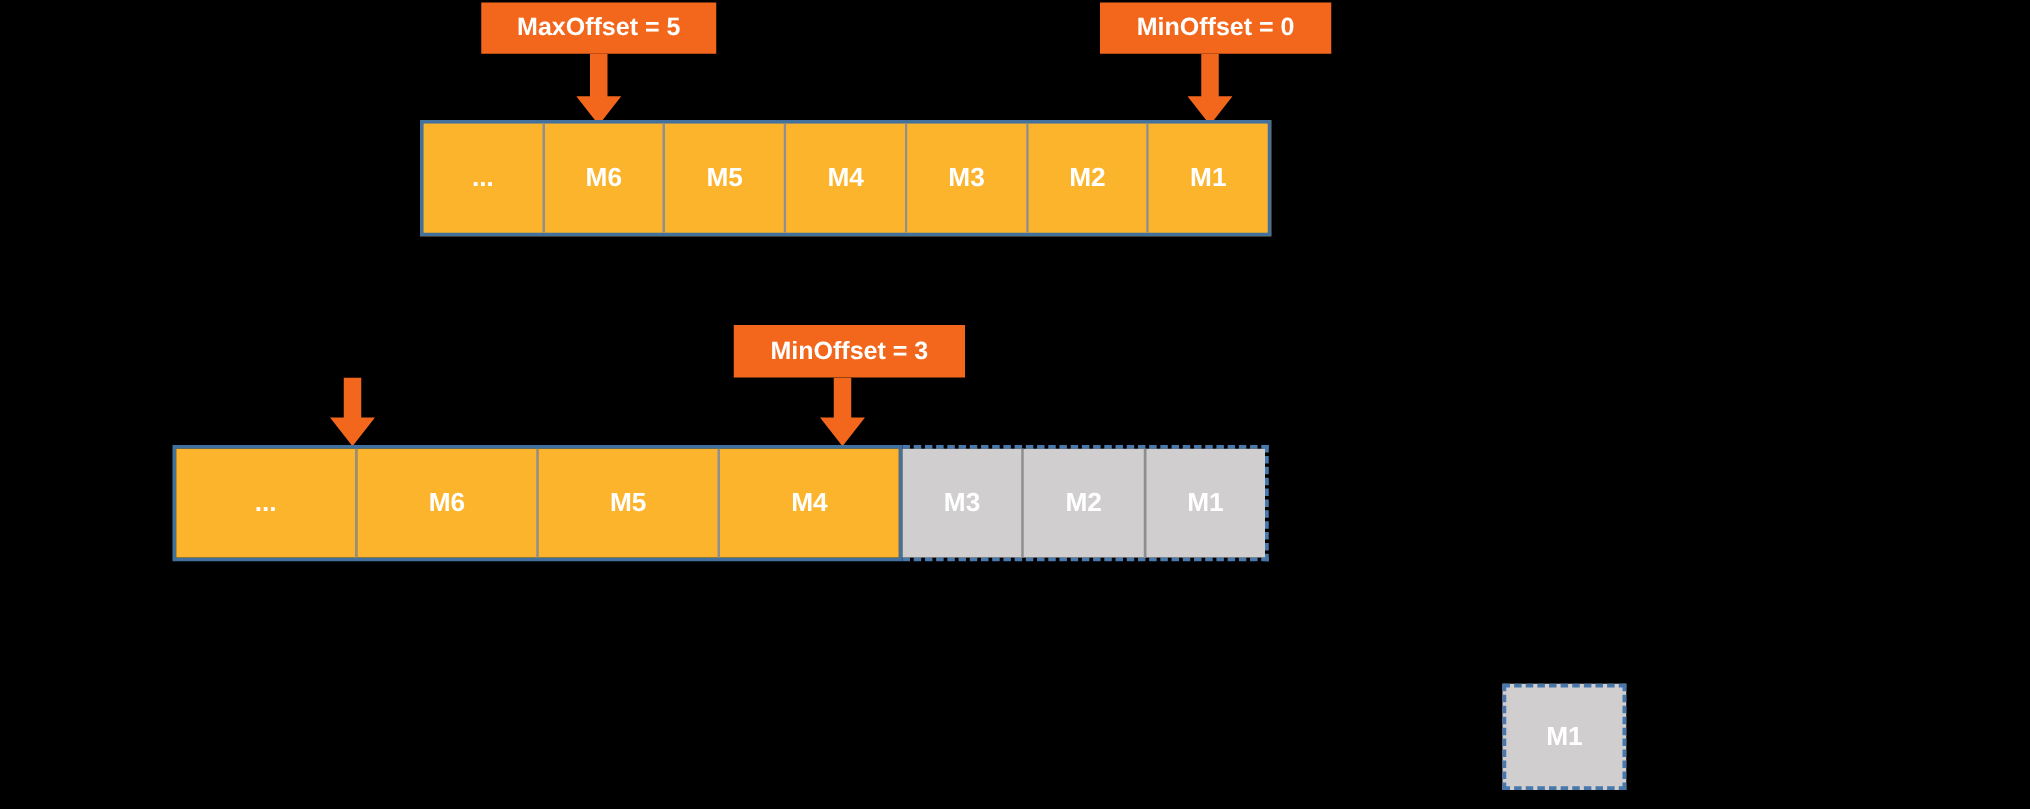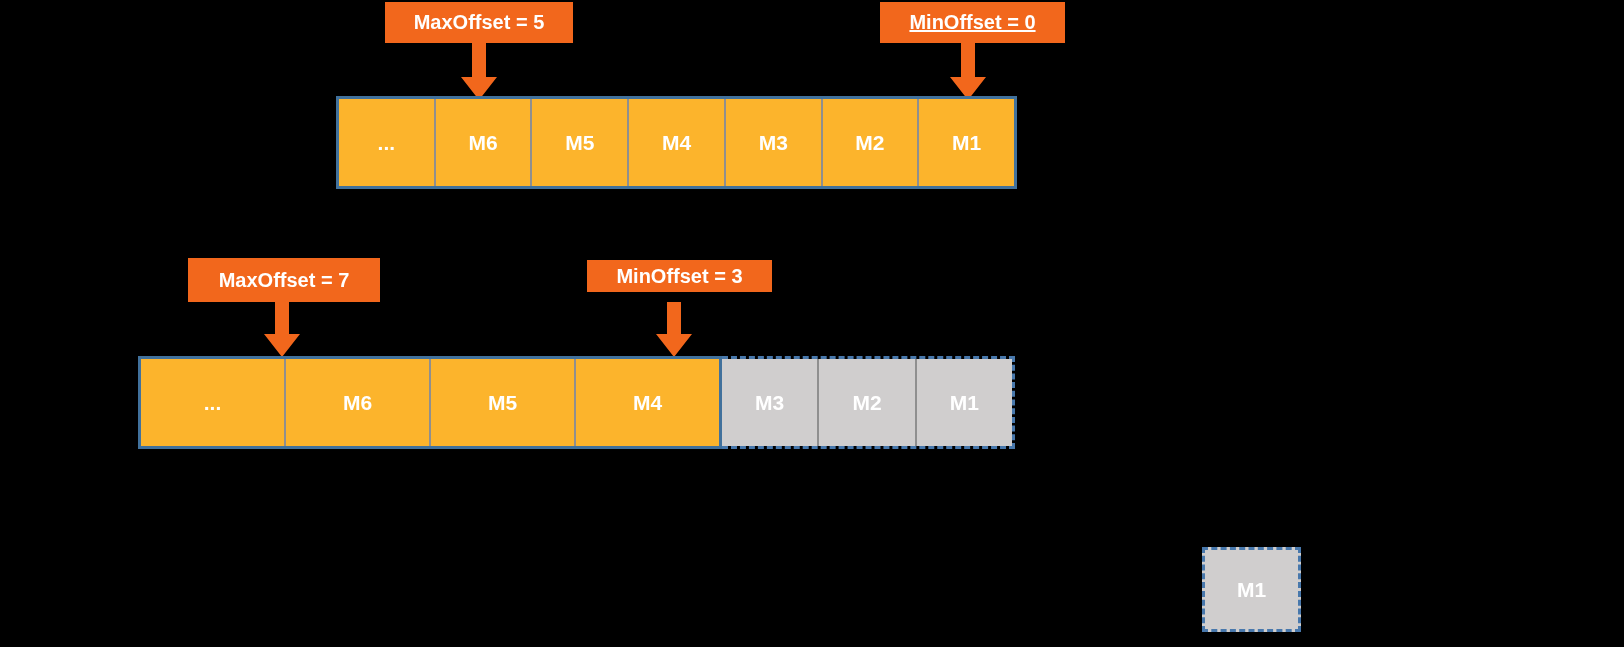--- a/index.html
+++ b/index.html
@@ -53,23 +53,23 @@
     color: #FFFFFF;
     font-size: 20px;
     font-weight: bold;
     display: flex;
     align-items: center;
     justify-content: center;
     box-sizing: border-box;
     white-space: nowrap;
   }
   #callout-max-q1 { left: 385px; top: 2px;   width: 188px; height: 41px; }
-  #callout-min-q1 { left: 880px; top: 2px;   width: 185px; height: 41px; text-decoration: underline; }
+  #callout-min-q1 { left: 880px; top: 2px;   width: 185px; height: 41px; }
   #callout-max-q2 { left: 188px; top: 258px; width: 192px; height: 44px; }
-  #callout-min-q2 { left: 587px; top: 260px; width: 185px; height: 32px; }
+  #callout-min-q2 { left: 587px; top: 260px; width: 185px; height: 42px; }
 
   
   .down-arrow { position: absolute; display: block; }
   #arrow-max-q1 { left: 461px; top: 43px; }
   #arrow-min-q1 { left: 950px; top: 43px; }
   #arrow-max-q2 { left: 264px; top: 302px; }
   #arrow-min-q2 { left: 656px; top: 302px; }
 
   
   #detached-m1 {
@@ -123,23 +123,20 @@
         <span>M3</span>
       </div>
     <div class="cell cell-active">
         <span>M2</span>
       </div>
     <div class="cell cell-active">
         <span>M1</span>
       </div>
   </div>
 
-  <div class="callout" id="callout-max-q2">
-    <span>MaxOffset = 7</span>
-  </div>
   <div class="callout" id="callout-min-q2">
     <span>MinOffset = 3</span>
   </div>
 
   <svg class="down-arrow" id="arrow-max-q2" width="36" height="55" viewBox="0 0 36 55">
     <polygon points="11,0 25,0 25,32 36,32 18,55 0,32 11,32" fill="#F2671C"></polygon>
   </svg>
   <svg class="down-arrow" id="arrow-min-q2" width="36" height="55" viewBox="0 0 36 55">
     <polygon points="11,0 25,0 25,32 36,32 18,55 0,32 11,32" fill="#F2671C"></polygon>
   </svg>

